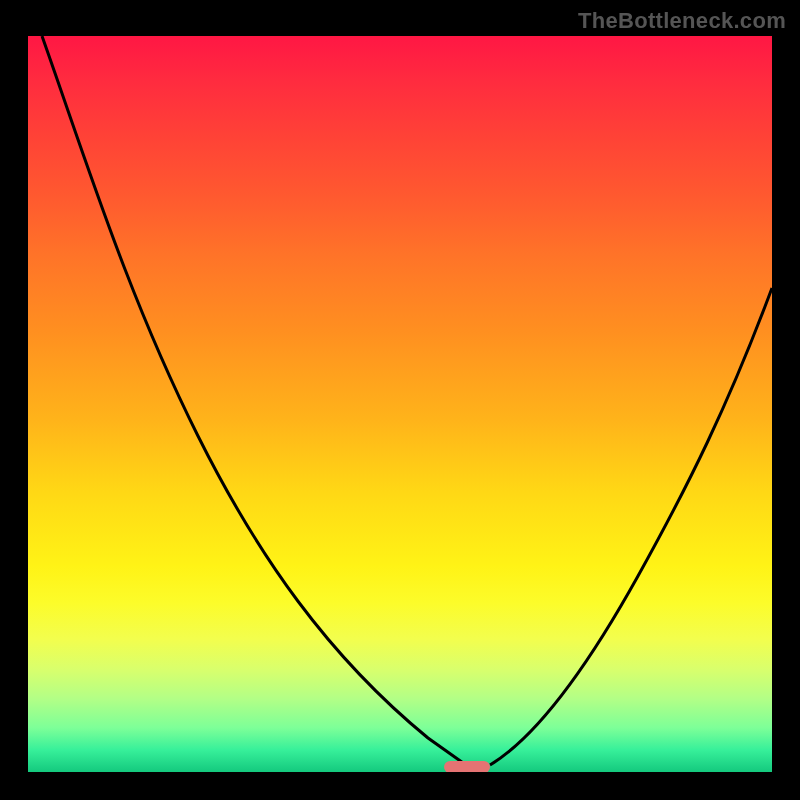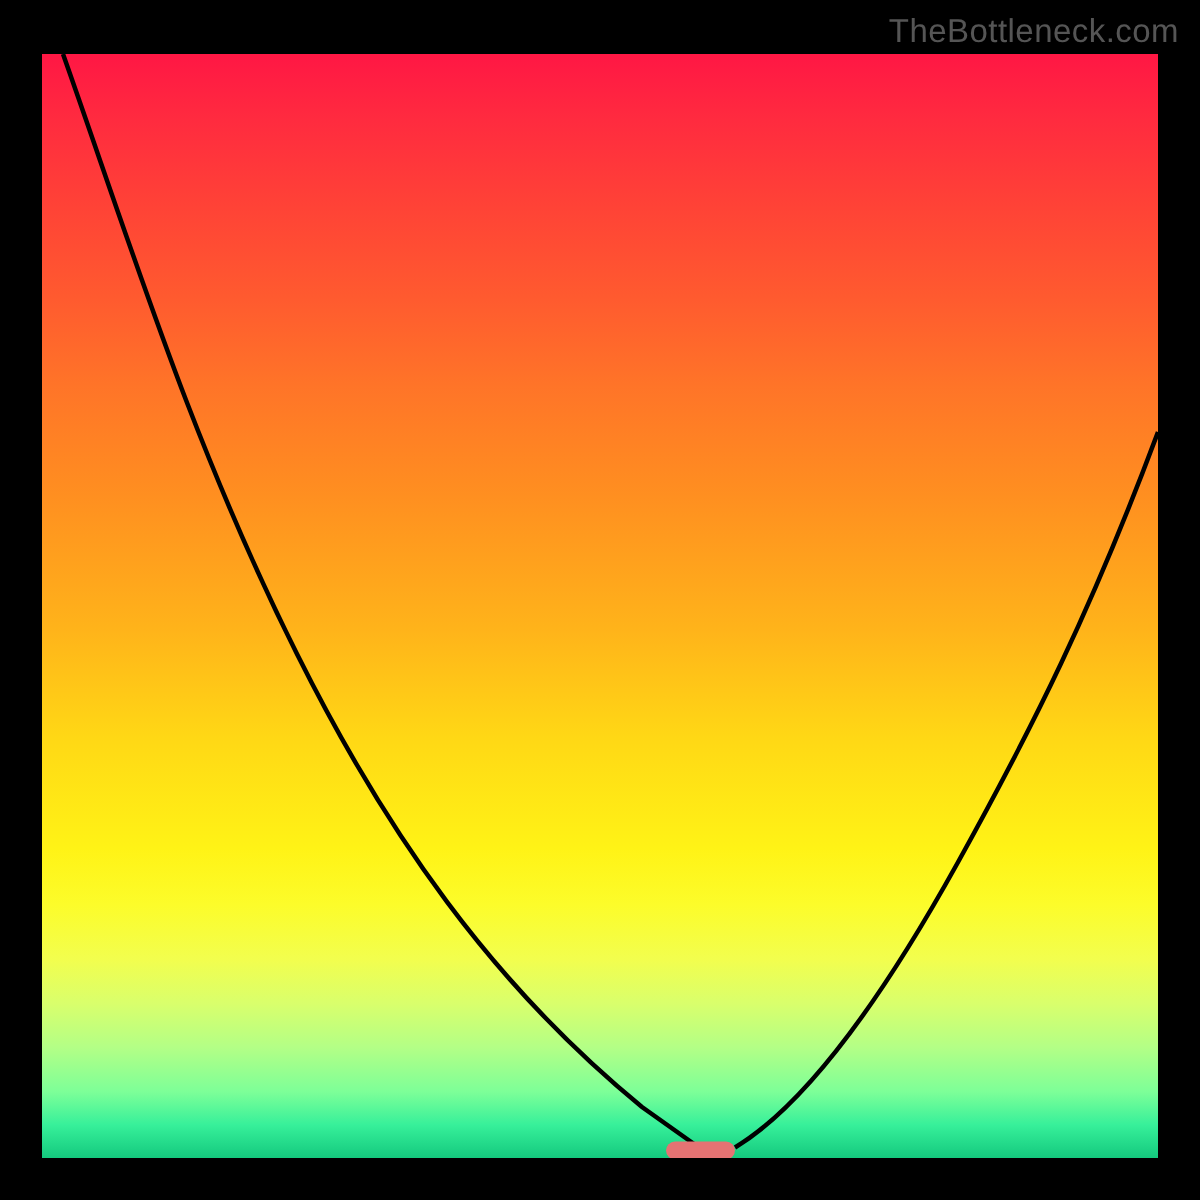--- a/index.html
+++ b/index.html
@@ -16,21 +16,21 @@
     width: 800px;
     height: 800px;
     background: #000;
   }
   .watermark {
     position: absolute;
     top: 8px;
     right: 14px;
     color: #555;
     font-size: 22px;
-    font-weight: 400;
+    font-weight: 700;
     letter-spacing: 0.3px;
     z-index: 10;
   }
   .plot-area {
     position: absolute;
     left: 28px;
     top: 36px;
     width: 744px;
     height: 736px;
     overflow: hidden;

